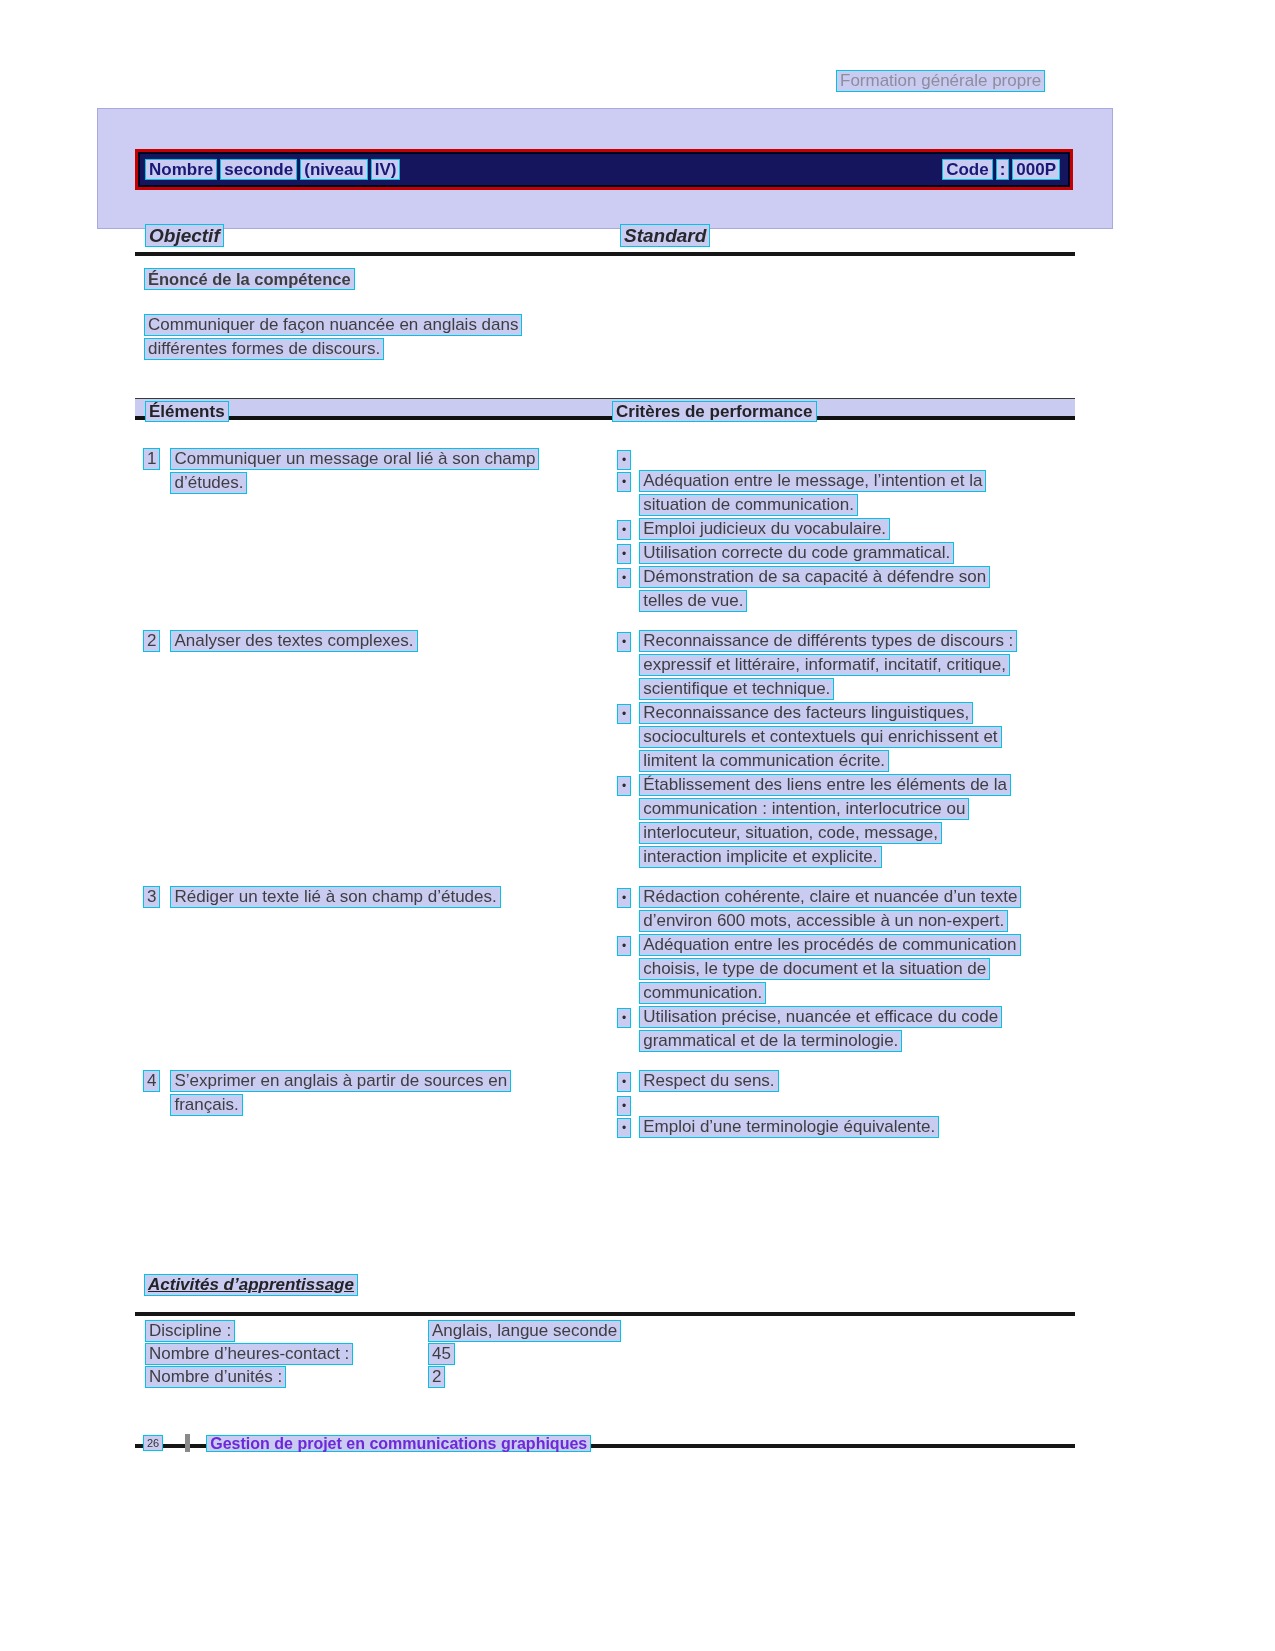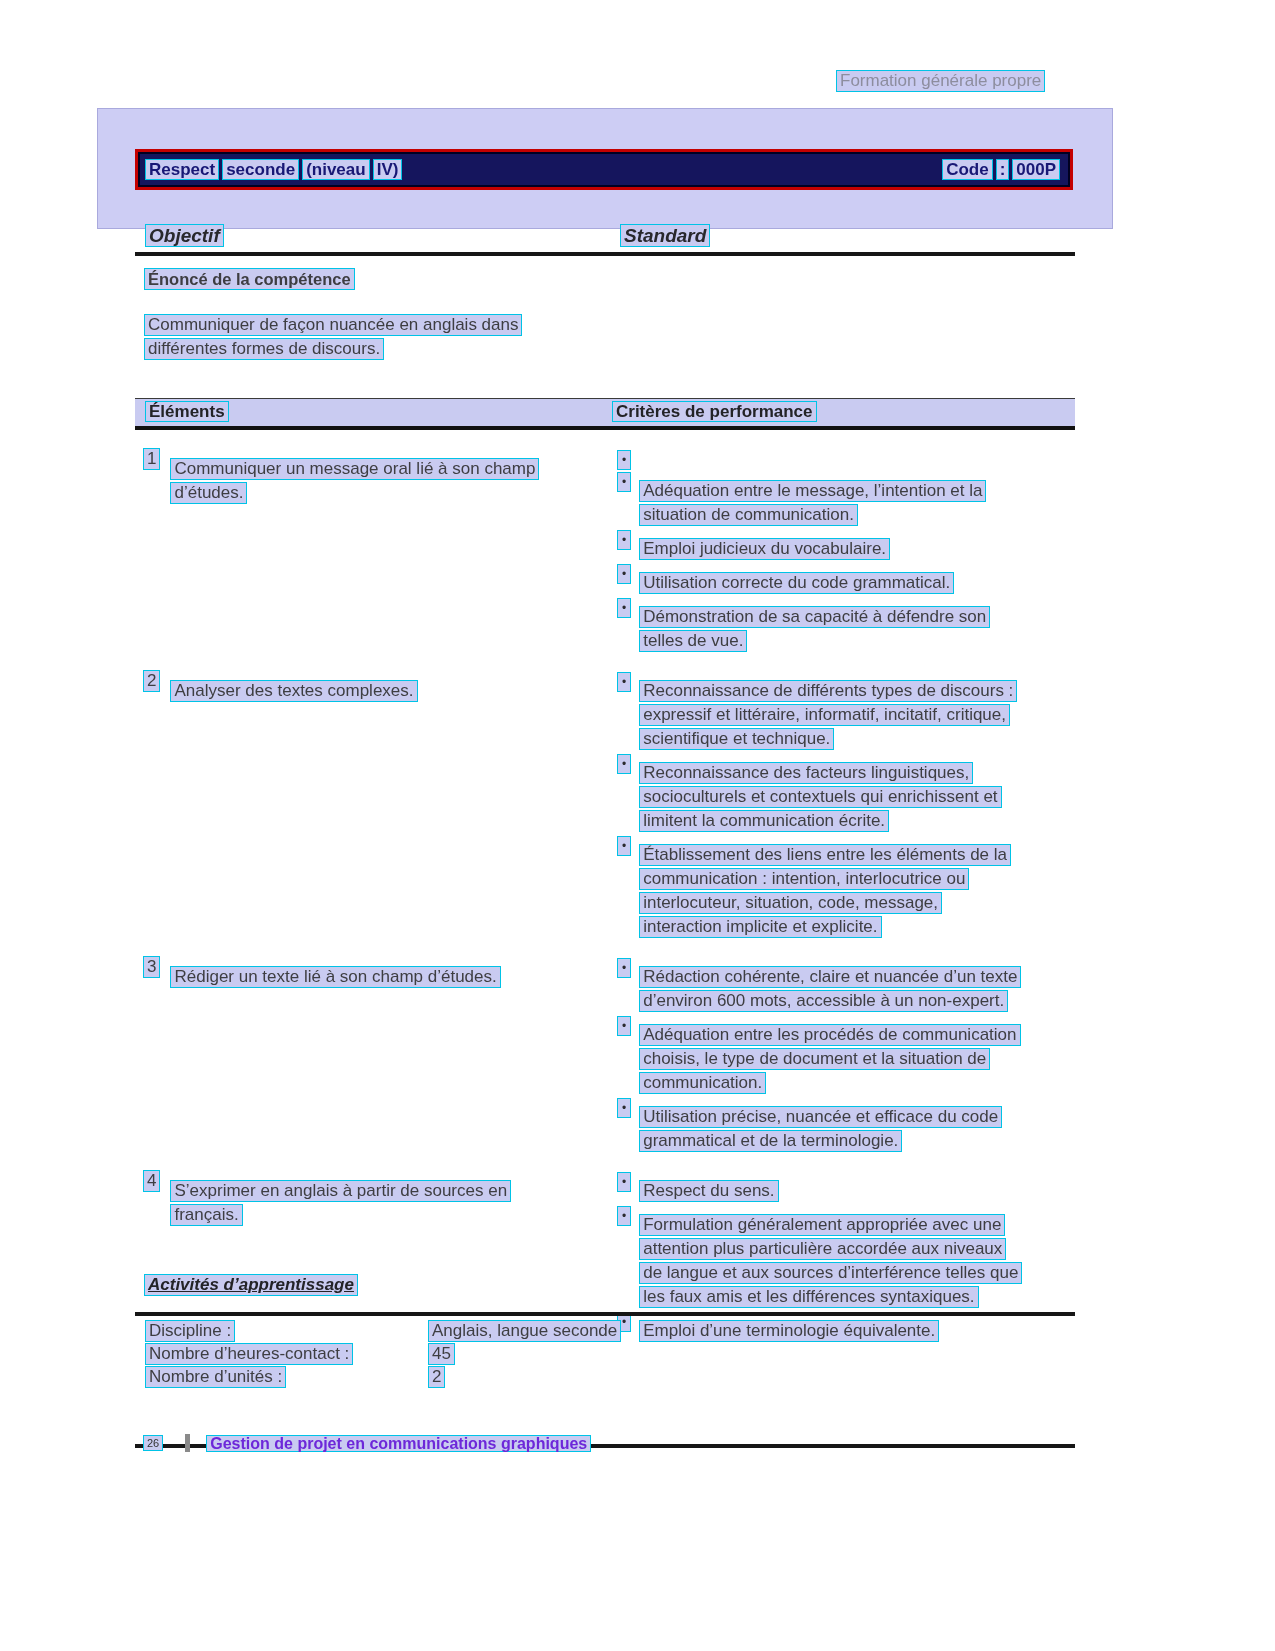--- a/index.html
+++ b/index.html
@@ -65,36 +65,36 @@
   .rule1 { top: 252px; }
   .rule2 { top: 1312px; }
   .rule3 { top: 1444px; }
 
   .enonce { top: 268px; padding-left: 9px; }
   .h-bold { font-size: 16.5px; font-weight: bold; line-height: 20px; display: inline-block; }
 
   .body-block { top: 314px; padding-left: 9px; }
 
   .stripe {
-    top: 398px; height: 32px;
+    top: 398px; height: 22px;
     background: #c9cbf1;
     border-top: 1px solid #3a3a3a;
     border-bottom: 4px solid #111111;
   }
   .col-h {
     position: absolute; top: 2px;
     font-size: 17px; font-weight: bold; line-height: 19px;
     color: #232327;
   }
 
   .rows { top: 448px; }
   .trow { display: flex; margin-bottom: 16px; }
   .tl { width: 474px; padding-left: 8px; display: flex; align-items: flex-start; }
   .num { margin-right: 10px; }
-  .lines { display: flex; flex-direction: column; align-items: flex-start; margin-top: 10px; }
+  .lines { display: flex; flex-direction: column; align-items: flex-start; }
   .tr-cell { flex: 1; padding-left: 8px; }
   .crit { display: flex; align-items: flex-start; }
   .bullet {
     font-size: 12px; line-height: 16px; padding: 1px 4px;
     margin: 2px 8px 0 0; color: #2b2b2e;
   }
 
   .acts { top: 1274px; padding-left: 9px; font-style: italic; }
   .acts-h {
     font-size: 17px; font-weight: bold; text-decoration: underline;
@@ -112,21 +112,21 @@
   .f-text { font-size: 16px; line-height: 15px; color: #6d28d9; font-weight: bold; }
 </style>
 </head>
 <body>
 
 <span class="abs hl top-label">Formation générale propre</span>
 
 <div class="abs header-box">
   <div class="navy-bar">
     <div class="wgroup">
-        <span class="hl w">Respect</span>
+        <span class="hl w">Nombre</span>
         <span class="hl w">seconde</span>
         <span class="hl w">(niveau</span>
         <span class="hl w">IV)</span>
       </div>
     <div class="wgroup">
         <span class="hl w">Code</span>
         <span class="hl w">:</span>
         <span class="hl w">000P</span>
       </div>
   </div>
@@ -271,26 +271,20 @@
       </div>
       <div class="tr-cell">
         <div class="crit">
           <span class="hl bullet">•</span>
           <div class="lines">
             <span class="hl line">Respect du sens.</span>
           </div>
         </div>
         <div class="crit">
           <span class="hl bullet">•</span>
-          <div class="lines">
-            <span class="hl line">Formulation généralement appropriée avec une</span>
-            <span class="hl line">attention plus particulière accordée aux niveaux</span>
-            <span class="hl line">de langue et aux sources d’interférence telles que</span>
-            <span class="hl line">les faux amis et les différences syntaxiques.</span>
-          </div>
         </div>
         <div class="crit">
           <span class="hl bullet">•</span>
           <div class="lines">
             <span class="hl line">Emploi d’une terminologie équivalente.</span>
           </div>
         </div>
       </div>
     </div>
   </div>

